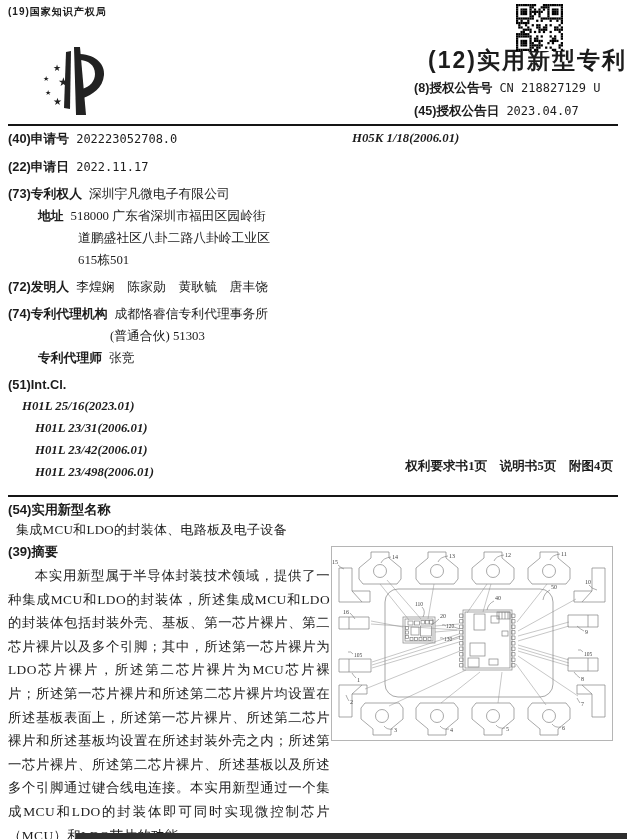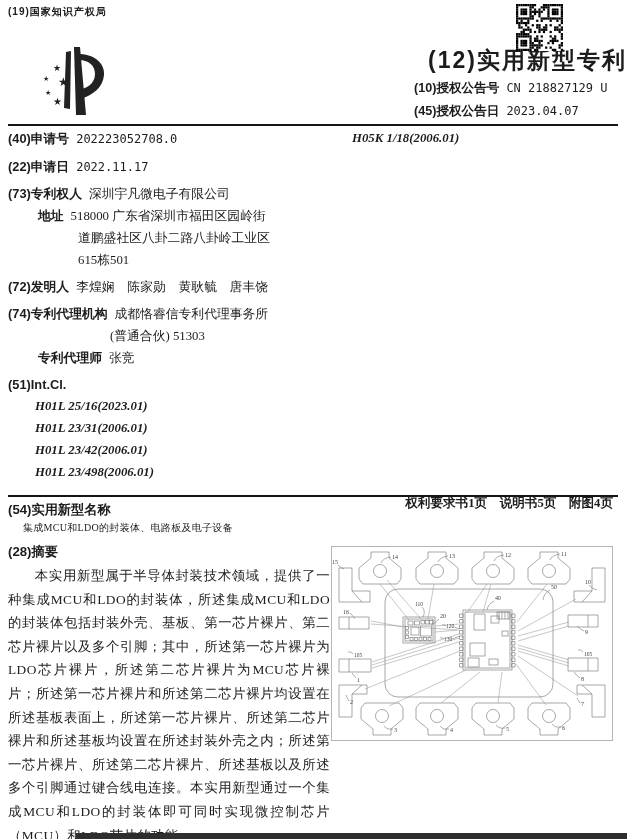--- a/index.html
+++ b/index.html
@@ -11,23 +11,23 @@
   .abs{position:absolute;}
   .hei{font-family:"Liberation Sans","DejaVu Sans",sans-serif;font-weight:bold;}
   .row{position:absolute;font-size:12.8px;white-space:nowrap;}
   .lbl{font-family:"Liberation Sans","DejaVu Sans",sans-serif;font-weight:bold;margin-right:7px;}
   .mono{font-family:"DejaVu Sans Mono",monospace;font-size:12px;margin-top:31px;}
   .ipc{font-style:italic;font-weight:bold;text-align:right;}
   .rule{position:absolute;background:#151515;height:2.4px;}
   .office{left:8px;top:5px;font-size:10px;letter-spacing:1px;}
   .doctype{left:0;right:0;top:45px;text-align:right;font-size:23px;letter-spacing:2px;}
   .pubrow{position:absolute;left:414px;font-size:12.6px;white-space:nowrap;}
-  .pages{position:absolute;right:14px;top:495px;font-size:12.6px;font-weight:bold;white-space:nowrap;text-align:center;}
+  .pages{position:absolute;right:14px;top:458px;font-size:12.6px;font-weight:bold;white-space:nowrap;text-align:center;}
   .sechead{position:absolute;font-size:13.2px;}
-  .title54{position:absolute;left:23px;top:521px;font-size:10px;letter-spacing:0.3px;white-space:nowrap;}
+  .title54{position:absolute;left:16px;top:521px;font-size:13px;letter-spacing:0.3px;white-space:nowrap;}
   .abstract{
     position:absolute;left:8px;top:564px;width:322px;
     font-size:13.4px;line-height:23.6px;letter-spacing:0.4px;
     text-align:justify;text-indent:2em;
   }
   .figframe{position:absolute;left:331px;top:546px;width:282px;height:195px;}
   .botbar{position:absolute;left:76px;top:833px;width:551px;height:6px;background:#2e2e2e;}
   svg text{font-family:"Liberation Serif","DejaVu Serif",serif;}
 </style>
 </head>
@@ -274,21 +274,21 @@
         <rect x="6" y="20" width="1" height="1"></rect>
         <rect x="8" y="20" width="1" height="1"></rect>
         <rect x="9" y="20" width="1" height="1"></rect>
         <rect x="16" y="20" width="1" height="1"></rect>
         <rect x="17" y="20" width="1" height="1"></rect>
         <rect x="20" y="20" width="1" height="1"></rect>
       </g>
   </svg>
 
   <div class="pubrow" style="top:80px">
-    <span class="lbl">(10)授权公告号</span><span class="mono">CN 218827129 U</span>
+    <span class="lbl">(8)授权公告号</span><span class="mono">CN 218827129 U</span>
   </div>
   <div class="pubrow" style="top:103px">
     <span class="lbl">(45)授权公告日</span><span class="mono">2023.04.07</span>
   </div>
 
   <div class="rule" style="left:8px;top:124px;width:610px"></div>
 
   <div class="row" style="left:8px;top:131px">
     <span class="lbl">(40)申请号</span><span class="mono">202223052708.0</span>
   </div>
@@ -315,32 +315,32 @@
     <span class="lbl">(74)专利代理机构</span><span>成都恪睿信专利代理事务所</span>
   </div>
   <div class="row" style="left:110px;top:328px">(普通合伙) 51303</div>
   <div class="row" style="left:38px;top:350px">
     <span class="lbl">专利代理师</span><span>张竞</span>
   </div>
 
   <div class="row" style="left:8px;top:377px">
     <span class="lbl">(51)Int.Cl.</span>
   </div>
-  <div class="row ipc" style="left:35px;top:399px">H01L 25/16(2023.01)</div>
+  <div class="row ipc" style="left:22px;top:399px">H01L 25/16(2023.01)</div>
   <div class="row ipc" style="left:35px;top:421px">H01L 23/31(2006.01)</div>
   <div class="row ipc" style="left:35px;top:443px">H01L 23/42(2006.01)</div>
   <div class="row ipc" style="left:35px;top:465px">H01L 23/498(2006.01)</div>
 
   <div class="pages">权利要求书1页　说明书5页　附图4页</div>
 
   <div class="rule" style="left:8px;top:495px;width:610px"></div>
 
   <div class="sechead hei" style="left:8px;top:501px">(54)实用新型名称</div>
   <div class="title54">集成MCU和LDO的封装体、电路板及电子设备</div>
-  <div class="sechead hei" style="left:8px;top:543px">(28)摘要</div>
+  <div class="sechead hei" style="left:8px;top:543px">(39)摘要</div>
   <div class="abstract">本实用新型属于半导体封装技术领域，提供了一种集成MCU和LDO的封装体，所述集成MCU和LDO的封装体包括封装外壳、基板、第一芯片裸片、第二芯片裸片以及多个引脚；其中，所述第一芯片裸片为LDO芯片裸片，所述第二芯片裸片为MCU芯片裸片；所述第一芯片裸片和所述第二芯片裸片均设置在所述基板表面上，所述第一芯片裸片、所述第二芯片裸片和所述基板均设置在所述封装外壳之内；所述第一芯片裸片、所述第二芯片裸片、所述基板以及所述多个引脚通过键合线电连接。本实用新型通过一个集成MCU和LDO的封装体即可同时实现微控制芯片（MCU）和LDO芯片的功能。</div>
 
   <div class="figframe">
     <svg width="282" height="195" viewBox="0 0 282 195">
       <rect x="0.5" y="0.5" width="281" height="194" fill="#ffffff" stroke="#b5b5b5" stroke-width="1"></rect>
 
       <g stroke="#828282" fill="none" stroke-width="0.7" stroke-linejoin="round">
 
         <rect x="54" y="43" width="168" height="108" rx="13"></rect>
 

